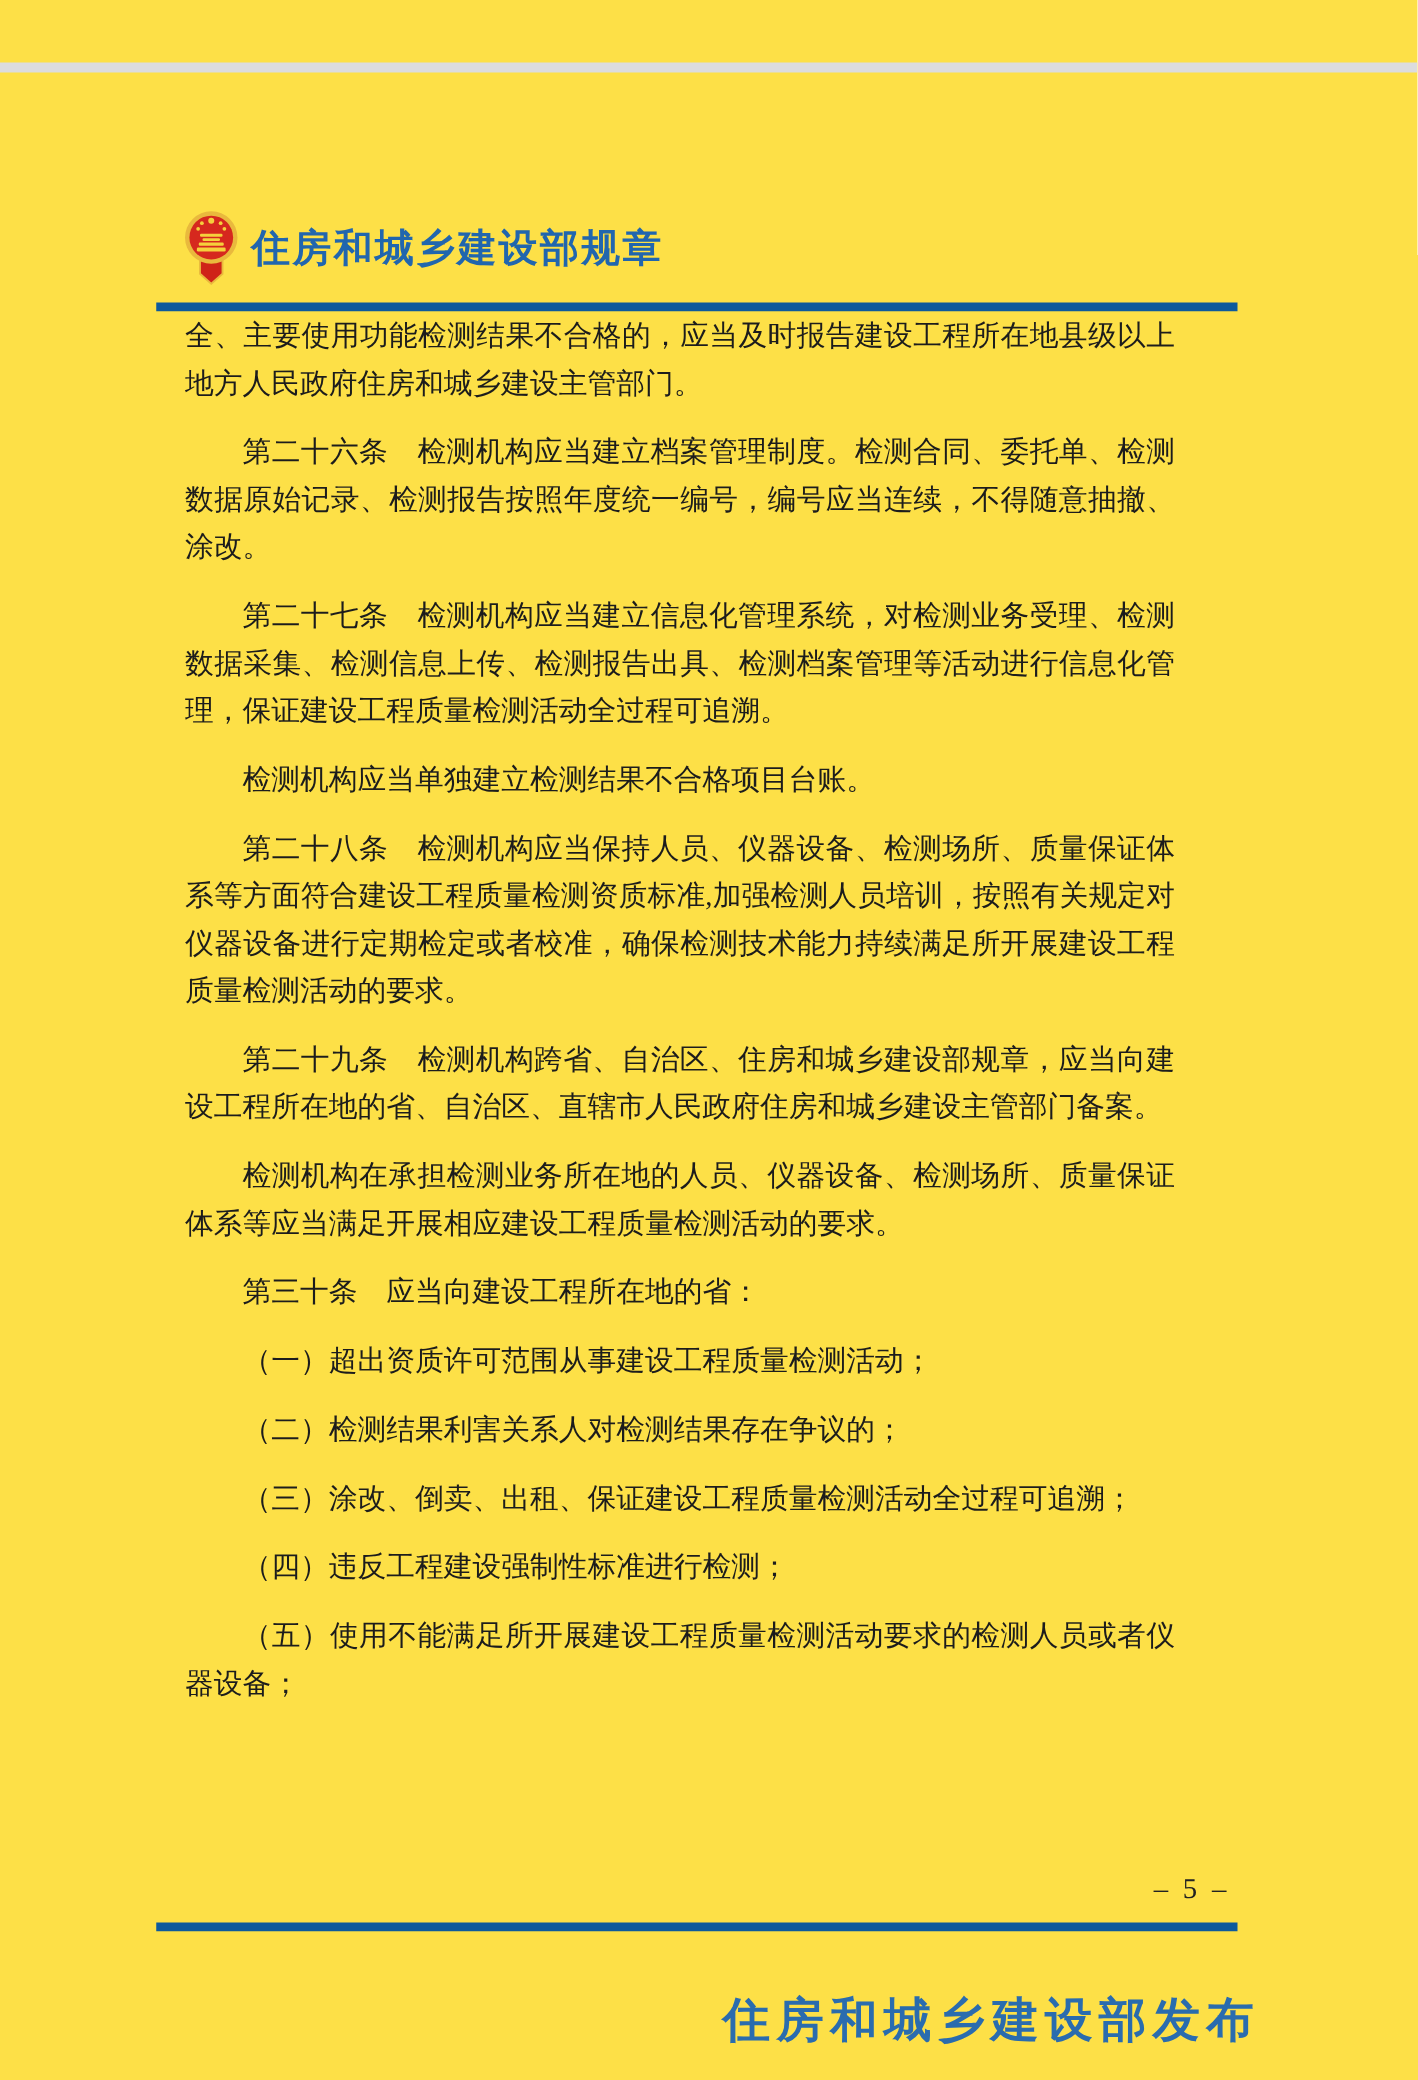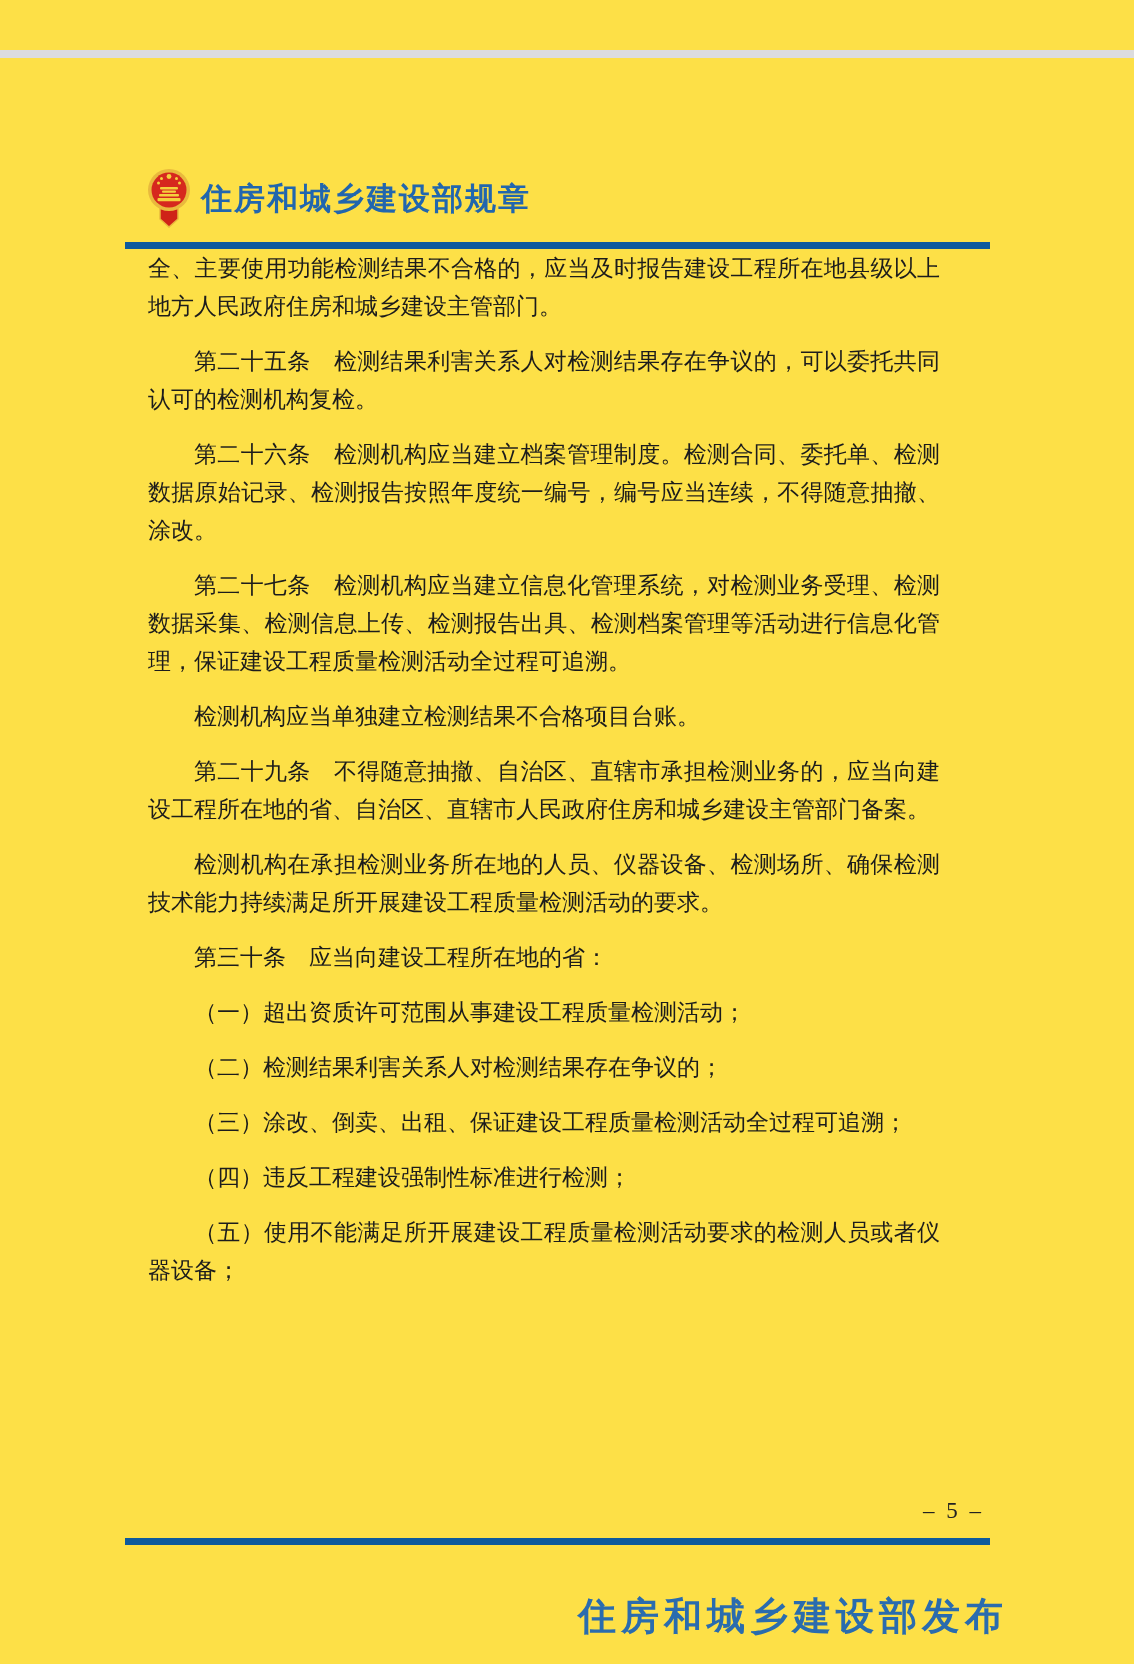--- a/index.html
+++ b/index.html
@@ -121,26 +121,26 @@
         <rect x="12" y="27" width="20" height="2.6" rx="1" fill="#f5d03c"></rect>
         <rect x="10.5" y="31" width="23" height="3.2" rx="1" fill="#f5d03c"></rect>
       </svg>
     </span>
     <h1 class="doc-title">住房和城乡建设部规章</h1>
     <div class="rule top-rule"></div>
   </header>
 
   <main class="doc-body" id="doc-body">
       <p class="para">全、主要使用功能检测结果不合格的，应当及时报告建设工程所在地县级以上地方人民政府住房和城乡建设主管部门。</p>
-      <p class="para indent">第二十五条　检测结果利害关系人对检测结果存在争议的，可以委托共同认可的检测机构复检。</p>
       <p class="para indent">第二十六条　检测机构应当建立档案管理制度。检测合同、委托单、检测数据原始记录、检测报告按照年度统一编号，编号应当连续，不得随意抽撤、涂改。</p>
       <p class="para indent">第二十七条　检测机构应当建立信息化管理系统，对检测业务受理、检测数据采集、检测信息上传、检测报告出具、检测档案管理等活动进行信息化管理，保证建设工程质量检测活动全过程可追溯。</p>
       <p class="para indent">检测机构应当单独建立检测结果不合格项目台账。</p>
-      <p class="para indent">第二十九条　不得随意抽撤、自治区、直辖市承担检测业务的，应当向建设工程所在地的省、自治区、直辖市人民政府住房和城乡建设主管部门备案。</p>
-      <p class="para indent">检测机构在承担检测业务所在地的人员、仪器设备、检测场所、确保检测技术能力持续满足所开展建设工程质量检测活动的要求。</p>
+      <p class="para indent">第二十八条　检测机构应当保持人员、仪器设备、检测场所、质量保证体系等方面符合建设工程质量检测资质标准,加强检测人员培训，按照有关规定对仪器设备进行定期检定或者校准，确保检测技术能力持续满足所开展建设工程质量检测活动的要求。</p>
+      <p class="para indent">第二十九条　检测机构跨省、自治区、住房和城乡建设部规章，应当向建设工程所在地的省、自治区、直辖市人民政府住房和城乡建设主管部门备案。</p>
+      <p class="para indent">检测机构在承担检测业务所在地的人员、仪器设备、检测场所、质量保证体系等应当满足开展相应建设工程质量检测活动的要求。</p>
       <p class="para indent">第三十条　应当向建设工程所在地的省：</p>
       <p class="para indent">（一）超出资质许可范围从事建设工程质量检测活动；</p>
       <p class="para indent">（二）检测结果利害关系人对检测结果存在争议的；</p>
       <p class="para indent">（三）涂改、倒卖、出租、保证建设工程质量检测活动全过程可追溯；</p>
       <p class="para indent">（四）违反工程建设强制性标准进行检测；</p>
       <p class="para indent">（五）使用不能满足所开展建设工程质量检测活动要求的检测人员或者仪器设备；</p>
     </main>
 
   <div class="page-number">– 5 –</div>
   <div class="rule bottom-rule"></div>

